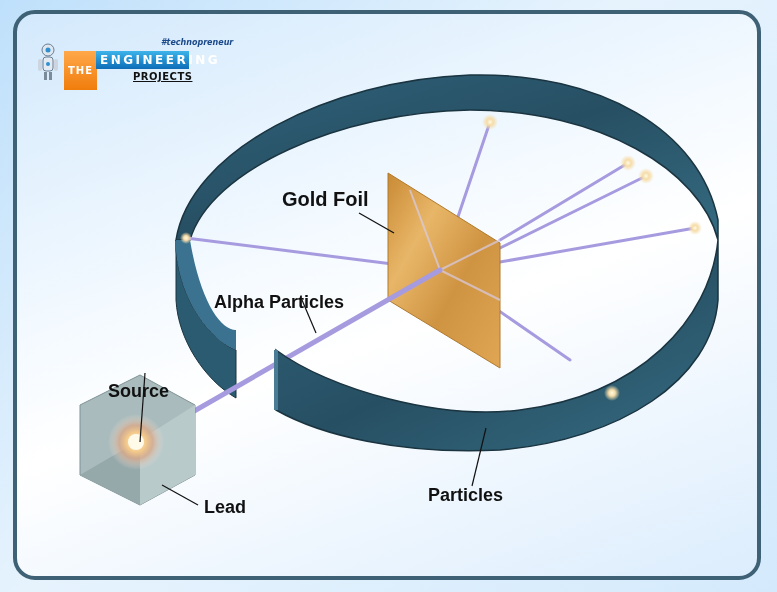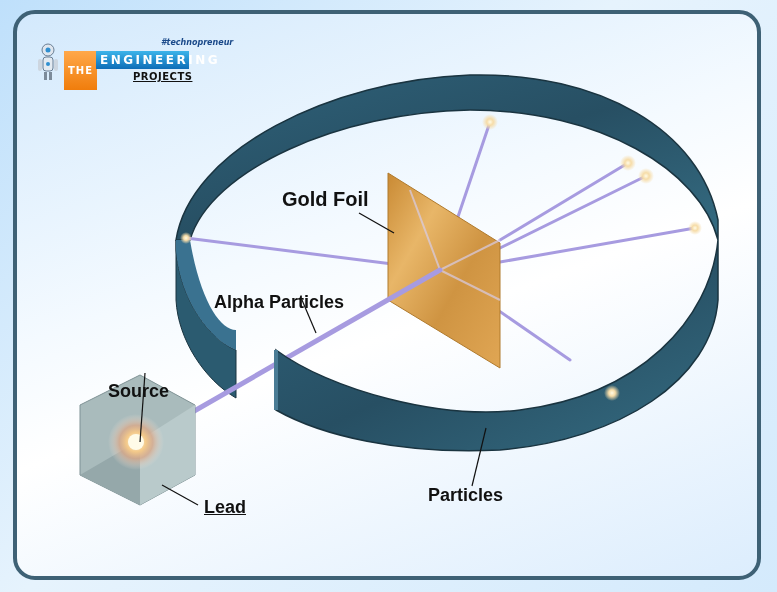--- a/index.html
+++ b/index.html
@@ -117,14 +117,14 @@
     <line x1="302" y1="300" x2="316" y2="333"></line>
     <line x1="145" y1="373" x2="140" y2="442"></line>
     <line x1="162" y1="485" x2="198" y2="505"></line>
     <line x1="486" y1="428" x2="472" y2="486"></line>
   </g>
 </svg>
 
 <div class="label" style="left:282px;top:188px;font-size:20px;">Gold Foil</div>
 <div class="label" style="left:214px;top:292px;font-size:18px;">Alpha Particles</div>
 <div class="label" style="left:108px;top:341px;font-size:18px;margin-top:40px;">Source</div>
-<div class="label" style="left:204px;top:497px;font-size:18px;text-decoration:underline;">Lead</div>
+<div class="label" style="left:204px;top:497px;font-size:18px;">Lead</div>
 <div class="label" style="left:428px;top:485px;font-size:18px;">Particles</div>
 
 </body></html>

